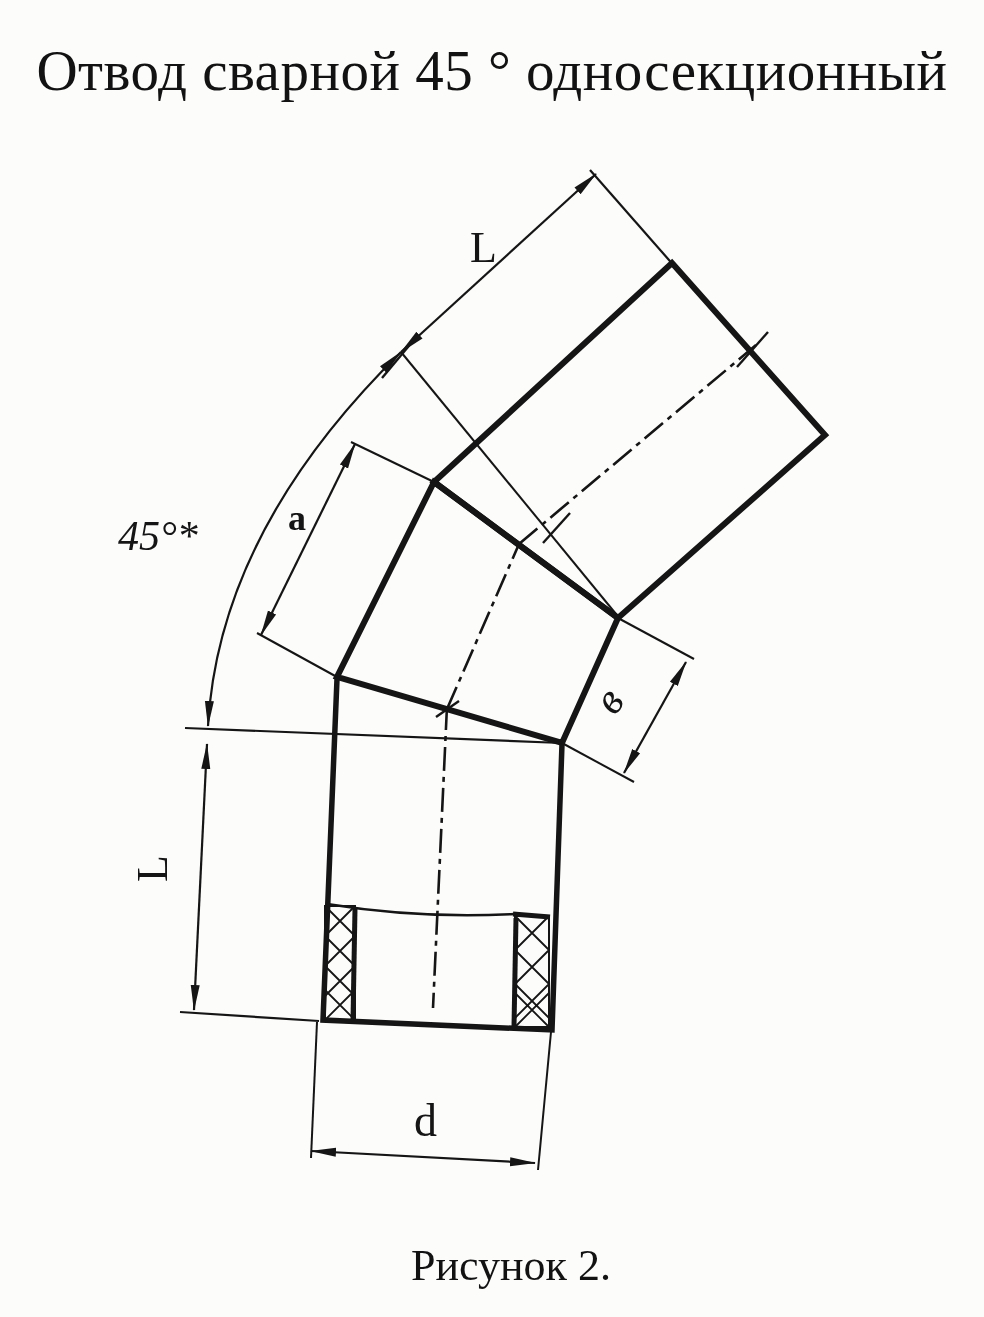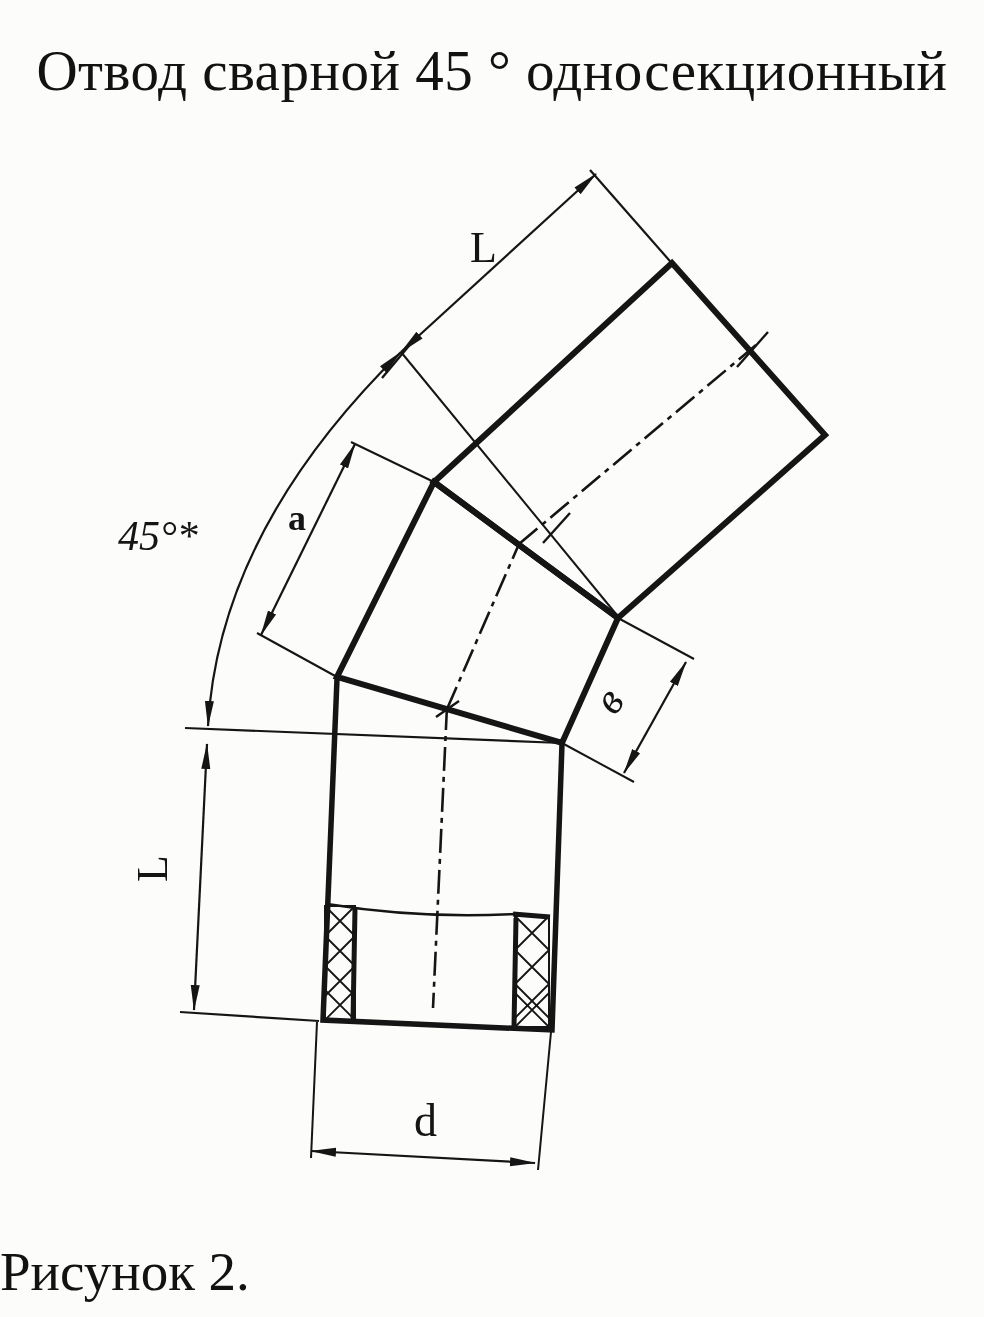--- a/index.html
+++ b/index.html
@@ -16,23 +16,24 @@
     position:absolute;top:14px;left:0;right:0;
     text-align:center;
     font-size:57px;line-height:1.15;
     letter-spacing:0.5px;
     color:#121212;
     white-space:nowrap;
     margin-top:24px;
   }
   .figure-caption{
     position:absolute;top:1240px;left:0;right:0;
-    text-align:left;
-    font-size:55px;
+    text-align:center;
+    font-size:44px;
     color:#121212;
+    padding-left:38px;
   }
   svg.drawing{position:absolute;left:0;top:0;}
   svg.drawing text{
     font-family:"Liberation Serif","DejaVu Serif",serif;
     fill:#151515;
   }
 </style>
 </head>
 <body>
 

